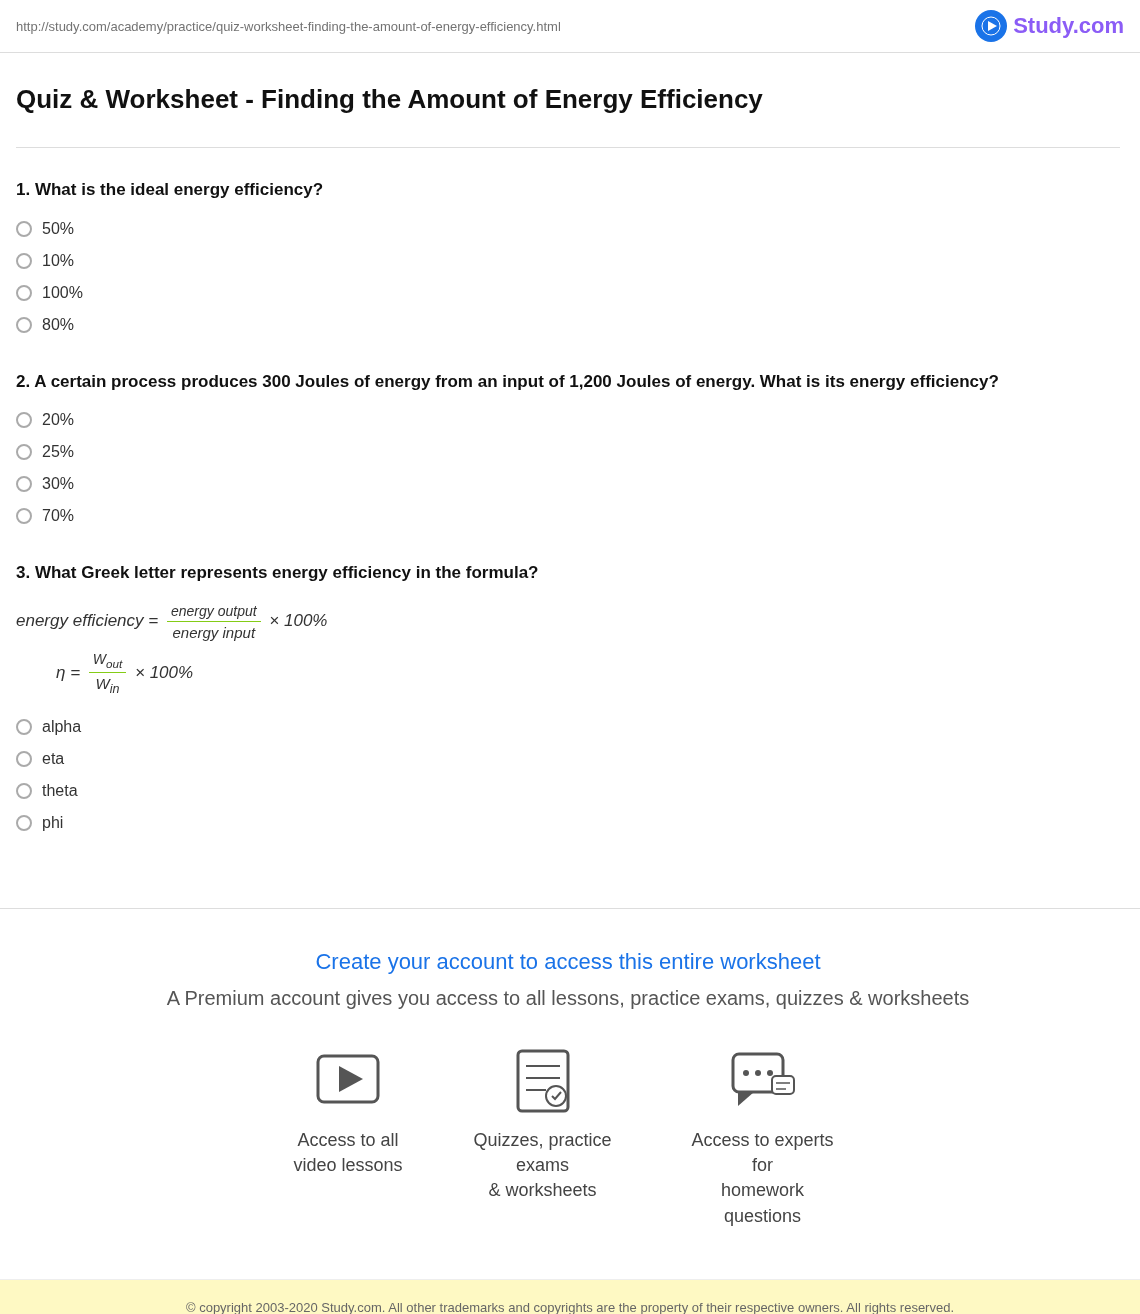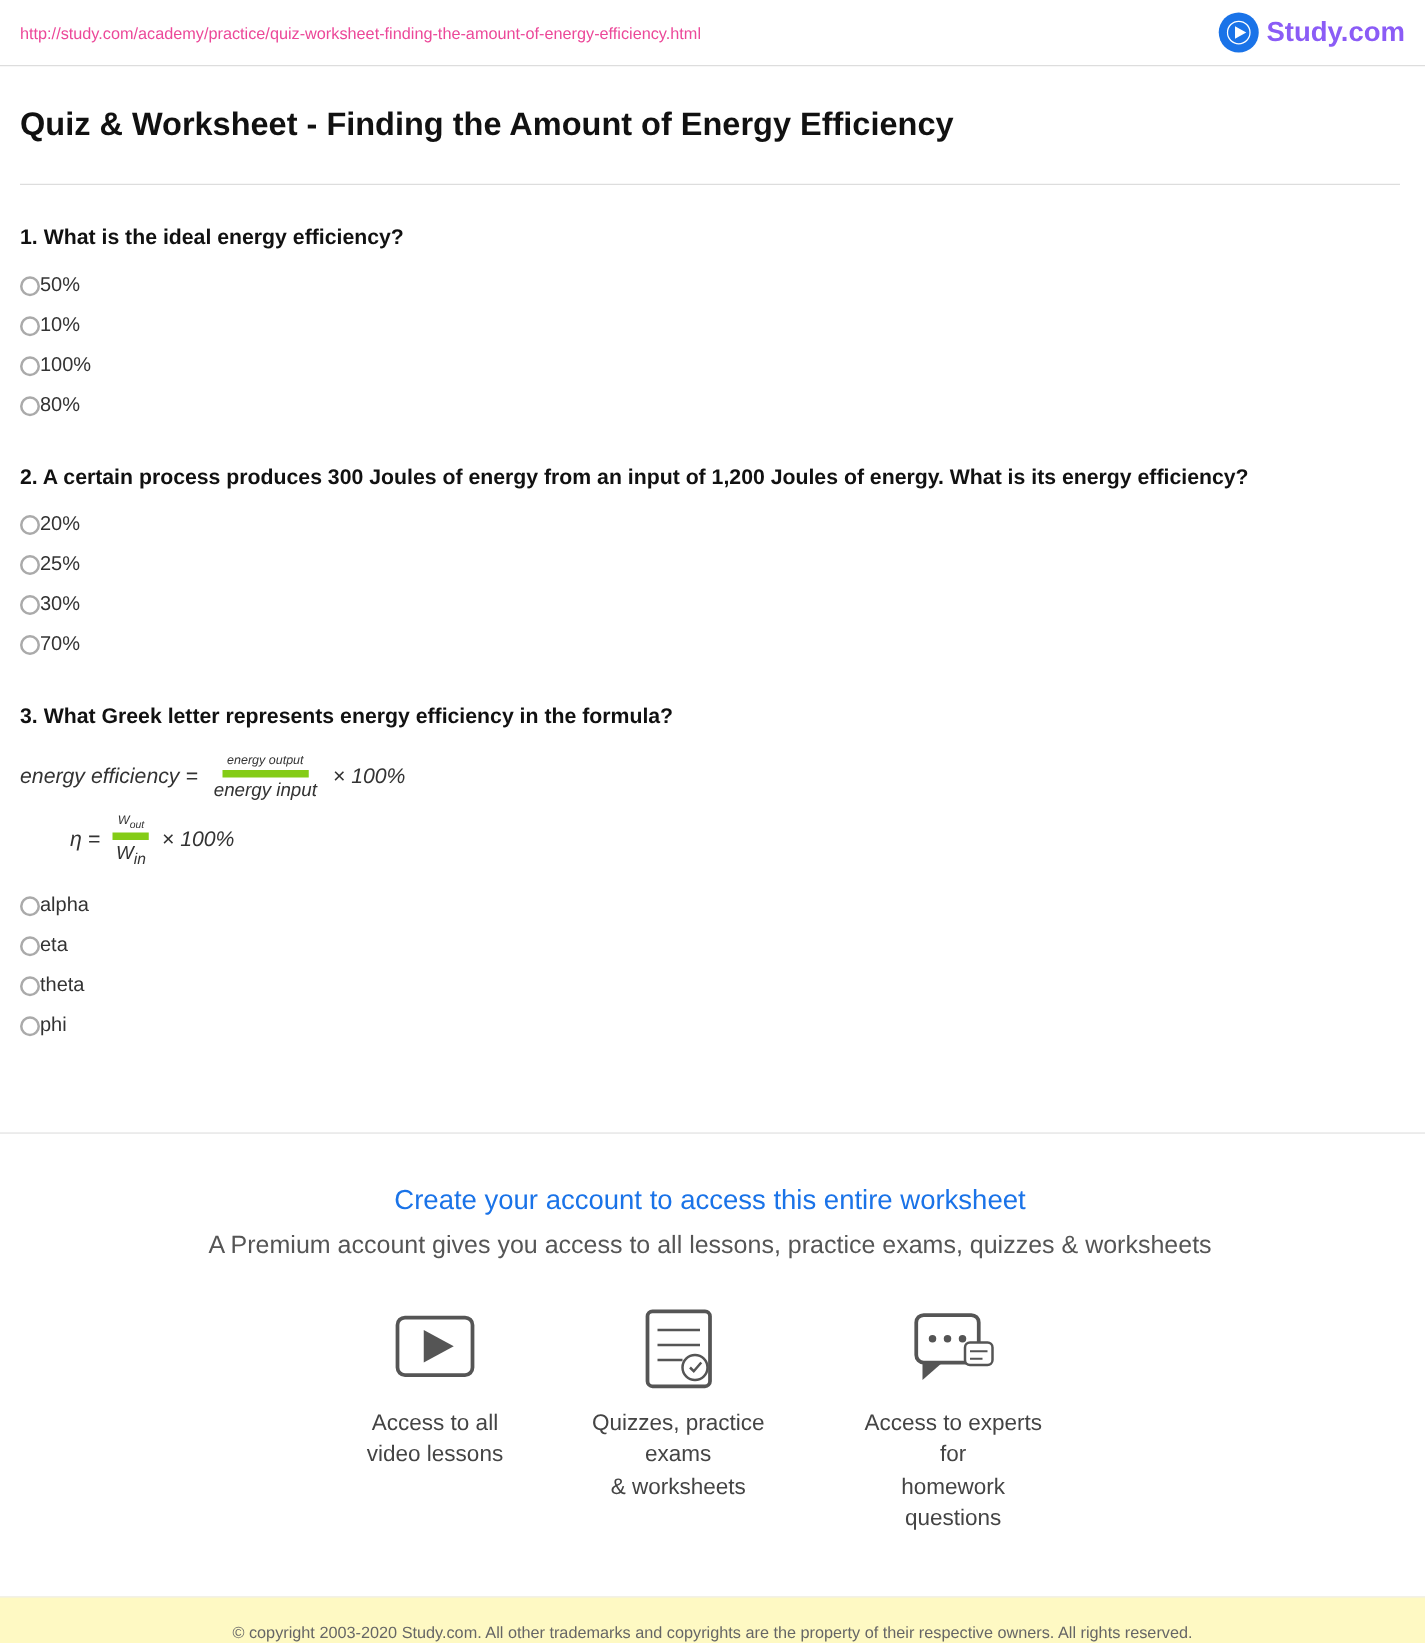--- a/index.html
+++ b/index.html
@@ -12,21 +12,21 @@
     }
     .top-bar {
       display: flex;
       justify-content: space-between;
       align-items: center;
       padding: 10px 16px;
       border-bottom: 1px solid #ddd;
     }
     .top-bar .url {
       font-size: 13px;
-      color: #ec4899;
+      color: #737373;
     }
     .logo {
       display: flex;
       align-items: center;
       gap: 6px;
       font-size: 22px;
       font-weight: bold;
       color: #8b5cf6;
     }
     .logo-icon {
@@ -58,20 +58,21 @@
     .question-text {
       font-size: 17px;
       font-weight: bold;
       color: #111;
       margin-bottom: 18px;
       line-height: 1.4;
     }
     .option {
       display: flex;
       align-items: center;
+      gap: 10px;
       margin-bottom: 14px;
       font-size: 16px;
       color: #333;
     }
     .radio-circle {
       width: 16px;
       height: 16px;
       border: 2px solid #aaa;
       border-radius: 50%;
       background: white;
@@ -91,23 +92,23 @@
     }
     .formula-fraction {
       display: inline-flex;
       flex-direction: column;
       align-items: center;
       vertical-align: middle;
       margin: 0 4px;
       font-style: italic;
     }
     .formula-fraction .numerator {
-      border-bottom: 6px solid #84cc16;
+      border-bottom: 1px solid #84cc16;
       padding: 0 4px 2px 4px;
-      font-size: 10px;
+      font-size: 14px;
     }
     .formula-fraction .denominator {
       padding: 2px 4px 0 4px;
       font-size: 15px;
     }
     .formula-eta {
       margin-left: 40px;
       font-size: 17px;
       color: #333;
       font-style: italic;

